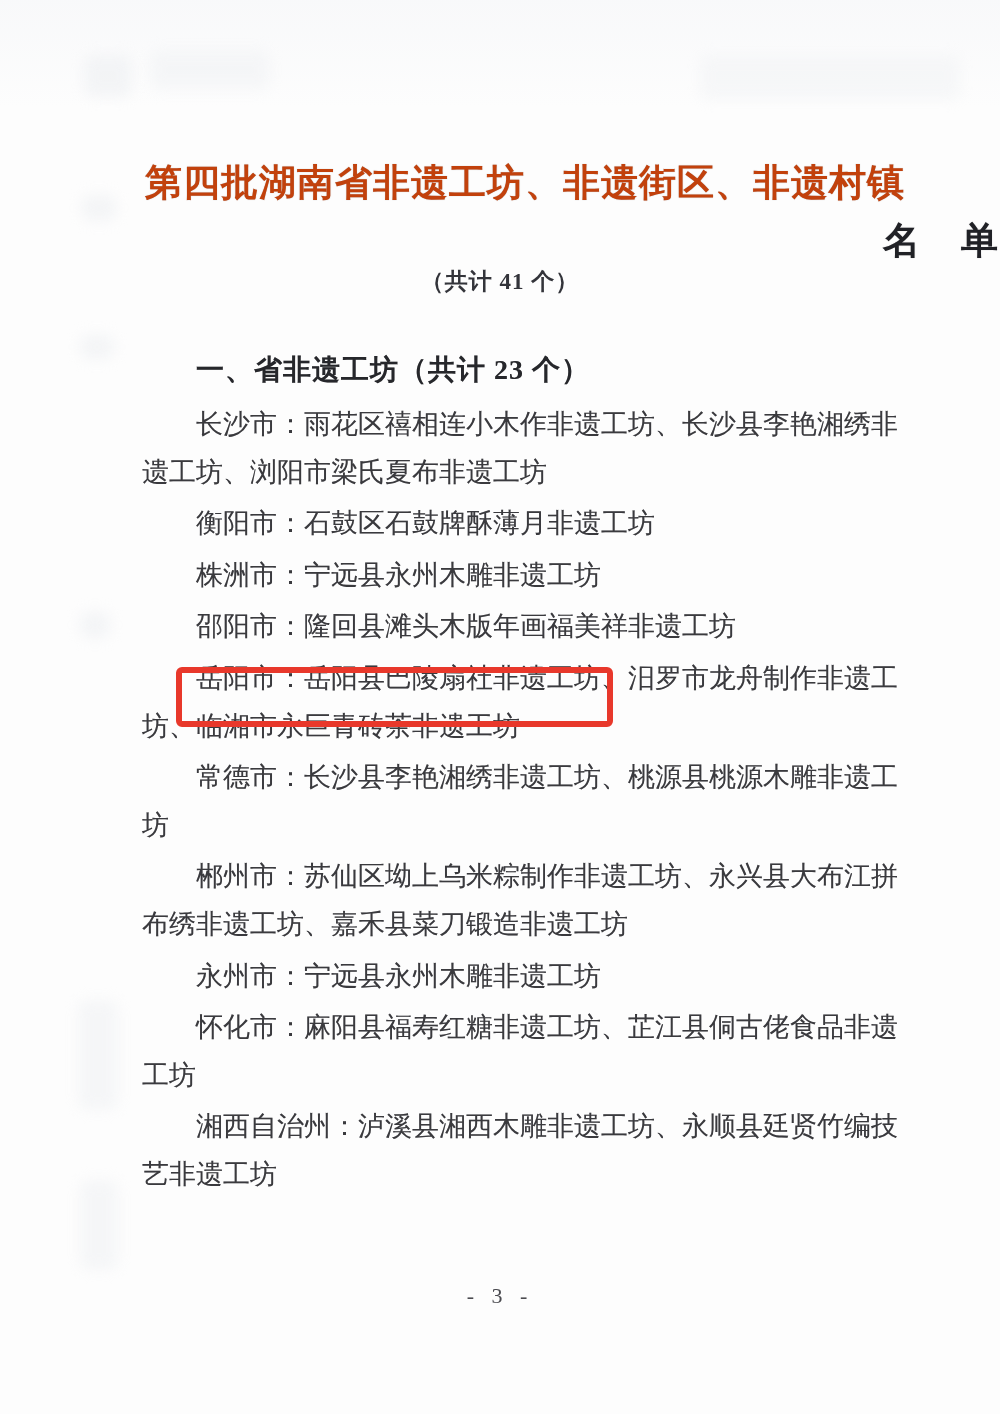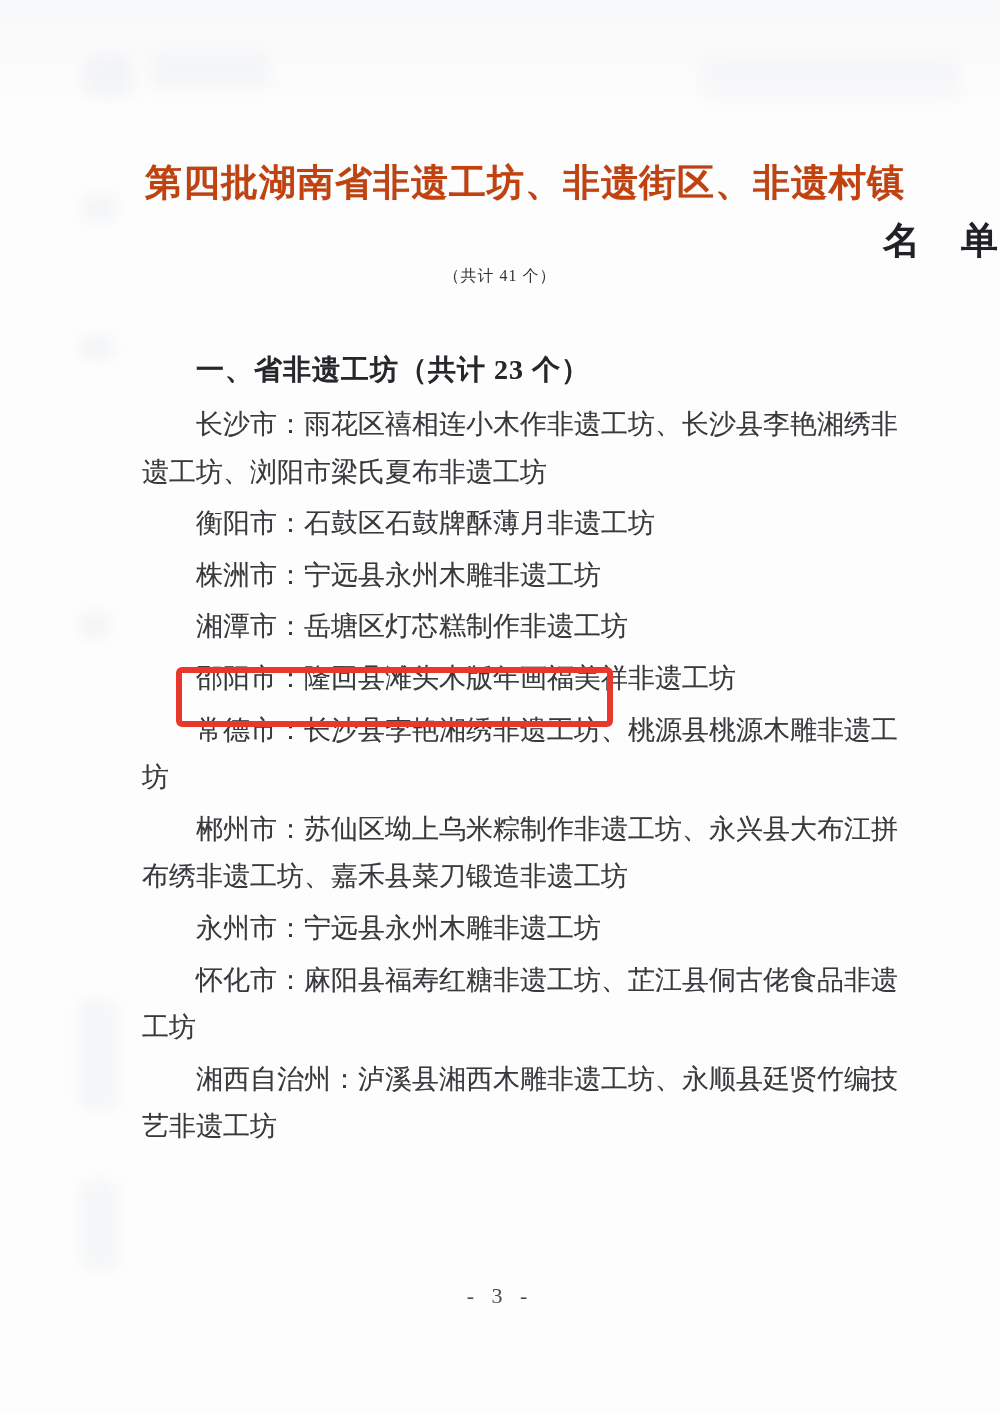--- a/index.html
+++ b/index.html
@@ -42,21 +42,21 @@
   .title-line2 {
     position: absolute; left: 0; top: 216px; width: 100%;
     text-align: right;
     font-size: 37px; font-weight: 700; letter-spacing: 2px;
     color: #202126;
     text-shadow: 0 0 1px rgba(40,40,46,.35);
   }
   .subtitle {
     position: absolute; left: 0; top: 266px; width: 100%;
     text-align: center;
-    font-size: 16px; font-weight: 400; letter-spacing: 1px;
+    font-size: 23px; font-weight: 700; letter-spacing: 1px;
     color: #33343a;
   }
   .section-heading {
     position: absolute; left: 196px; top: 351px;
     font-size: 28px; font-weight: 700; letter-spacing: 1px;
     color: #26272b;
     text-shadow: 0 0 .5px rgba(40,40,46,.4);
   }
   .body-text {
     position: absolute; left: 138px; top: 397px; width: 772px;
@@ -105,22 +105,22 @@
   <div class="title-line1">第四批湖南省非遗工坊、非遗街区、非遗村镇</div>
   <div class="title-line2">名　单</div>
   <div class="subtitle">（共计 41 个）</div>
 
   <div class="section-heading">一、省非遗工坊（共计 23 个）</div>
 
   <div class="body-text">
       <p class="entry"><span>长沙市：</span><span>雨花区禧相连小木作非遗工坊、长沙县李艳湘绣非遗工坊、浏阳市梁氏夏布非遗工坊</span></p>
       <p class="entry"><span>衡阳市：</span><span>石鼓区石鼓牌酥薄月非遗工坊</span></p>
       <p class="entry"><span>株洲市：</span><span>宁远县永州木雕非遗工坊</span></p>
-      <p class="entry"><span>湘潭市：</span><span>岳塘区灯芯糕制作非遗工坊</span></p>
       <p class="entry"><span>邵阳市：</span><span>隆回县滩头木版年画福美祥非遗工坊</span></p>
+      <p class="entry"><span>岳阳市：</span><span>岳阳县巴陵扇社非遗工坊、汨罗市龙舟制作非遗工坊、临湘市永巨青砖茶非遗工坊</span></p>
       <p class="entry"><span>常德市：</span><span>长沙县李艳湘绣非遗工坊、桃源县桃源木雕非遗工坊</span></p>
       <p class="entry"><span>郴州市：</span><span>苏仙区坳上乌米粽制作非遗工坊、永兴县大布江拼布绣非遗工坊、嘉禾县菜刀锻造非遗工坊</span></p>
       <p class="entry"><span>永州市：</span><span>宁远县永州木雕非遗工坊</span></p>
       <p class="entry"><span>怀化市：</span><span>麻阳县福寿红糖非遗工坊、芷江县侗古佬食品非遗工坊</span></p>
       <p class="entry"><span>湘西自治州：</span><span>泸溪县湘西木雕非遗工坊、永顺县廷贤竹编技艺非遗工坊</span></p>
     </div>
 
   <div class="highlight-box" style="border-color: rgb(232, 56, 43);"></div>
 
   <div class="page-number">- 3 -</div>

